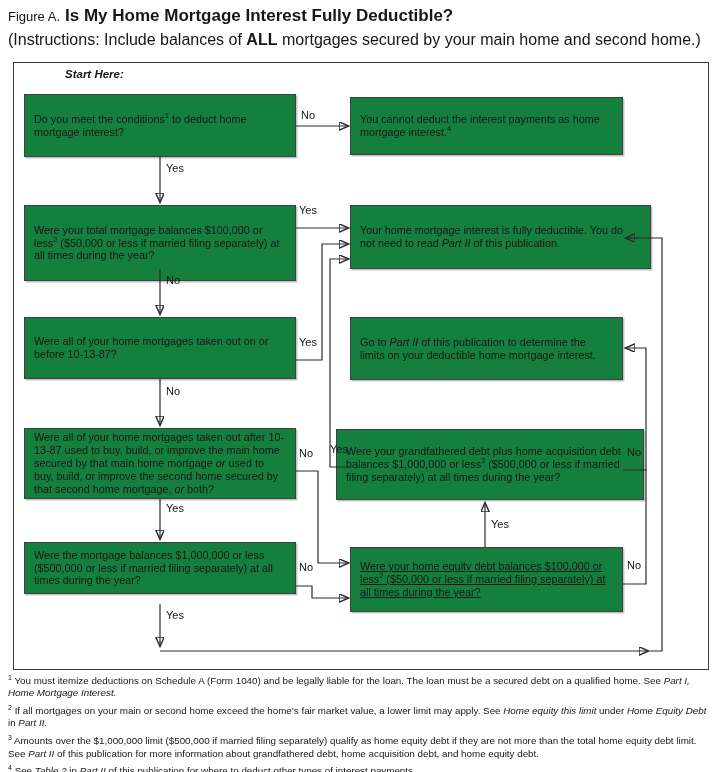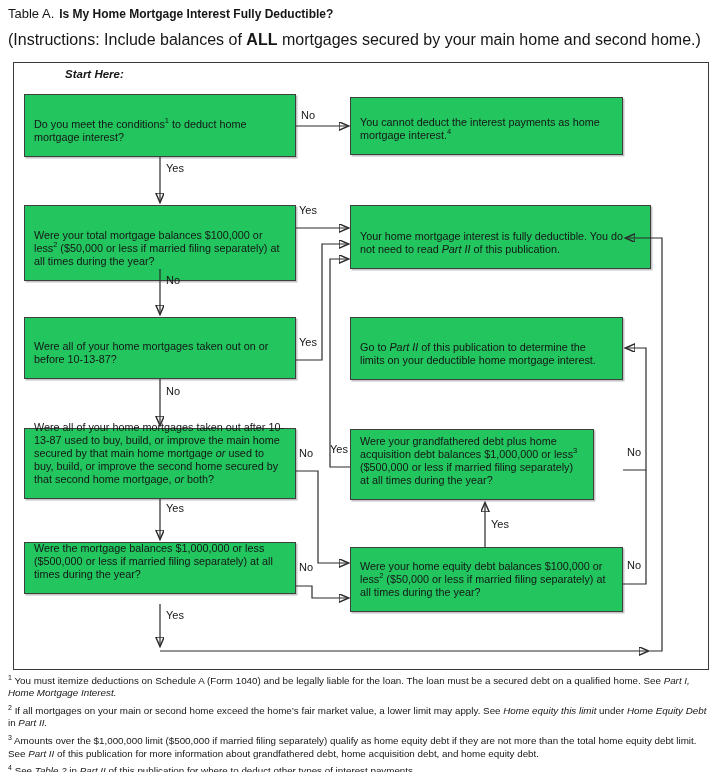--- a/index.html
+++ b/index.html
@@ -1,42 +1,42 @@
 <!DOCTYPE html>
 <html><head>
 <meta charset="utf-8">
 <style>
   html,body{margin:0;padding:0;background:#fff;}
   body{width:720px;height:772px;position:relative;font-family:"Liberation Sans",sans-serif;color:#161616;overflow:hidden;}
 
   
   .figure-title{position:absolute;left:8px;top:6px;font-size:13px;white-space:nowrap;}
   .fig-label{font-weight:400;}
-  .fig-name{font-weight:700;font-size:12px;margin-left:5px;}
+  .fig-name{font-weight:700;font-size:17px;margin-left:5px;}
   .instructions{position:absolute;left:8px;top:31px;font-size:16px;white-space:nowrap;}
 
   
   .chart-frame{position:absolute;left:13px;top:62px;width:694px;height:606px;border:1px solid #3a3a3a;background:#fff;}
   .start-here{position:absolute;left:65px;top:68px;font-weight:700;font-style:italic;font-size:11.5px;}
 
   
-  .fc-box{position:absolute;box-sizing:border-box;border:1px solid #3f3f3f;background:#22c55e;
-          box-shadow:1.5px 1.5px 0 0 #c4c4c4;display:flex;align-items:flex-end;
+  .fc-box{position:absolute;box-sizing:border-box;border:1px solid #3f3f3f;background:#15803d;
+          box-shadow:1.5px 1.5px 0 0 #c4c4c4;display:flex;align-items:center;
           padding:12px 9px;font-size:10.8px;line-height:1.2;}
   .fc-box sup{font-size:7.5px;line-height:0;}
   #box-q1{left:24px;top:94px;width:272px;height:63px;}
   #box-r1{left:350px;top:97px;width:273px;height:58px;}
   #box-q2{left:24px;top:205px;width:272px;height:76px;}
   #box-r2{left:350px;top:205px;width:301px;height:64px;}
   #box-q3{left:24px;top:317px;width:272px;height:62px;}
   #box-r3{left:350px;top:317px;width:273px;height:63px;}
   #box-q4{left:24px;top:428px;width:272px;height:71px;}
-  #box-r4{left:350px;top:429px;width:244px;height:71px;}
+  #box-r4{left:336px;top:429px;width:308px;height:71px;}
   #box-q5{left:24px;top:542px;width:272px;height:52px;}
-  #box-r5{left:350px;top:547px;width:273px;height:65px;}
+  #box-r5{left:350px;top:547px;width:273px;height:65px;text-decoration:underline;}
 
   
   .fc-label{position:absolute;font-size:11px;white-space:nowrap;}
   #lbl-q1-yes{left:166px;top:162px;}
   #lbl-q1-no{left:301px;top:109px;}
   #lbl-q2-yes{left:299px;top:204px;}
   #lbl-q2-no{left:166px;top:274px;}
   #lbl-q3-yes{left:299px;top:336px;}
   #lbl-q3-no{left:166px;top:385px;}
   #lbl-q4-no{left:299px;top:447px;}
@@ -56,21 +56,21 @@
   .footnotes{position:absolute;left:8px;top:674px;width:706px;font-size:9.8px;line-height:1.24;}
   .footnote{margin-bottom:4.5px;}
   .footnote sup{font-size:7px;}
 </style>
 </head>
 <body>
 
 <div class="page">
 
   <div class="figure-title">
-    <span class="fig-label">Table A.</span><span class="fig-name">Is My Home Mortgage Interest Fully Deductible?</span>
+    <span class="fig-label">Figure A.</span><span class="fig-name">Is My Home Mortgage Interest Fully Deductible?</span>
   </div>
   <div class="instructions">(Instructions: Include balances of <b>ALL</b> mortgages secured by your main home and second home.)</div>
 
   <div class="chart-frame"></div>
   <div class="start-here">Start Here:</div>
 
   <div class="fc-box" id="box-q1">
     <span>Do you meet the conditions<sup>1</sup> to deduct home mortgage interest?</span>
   </div>
   <div class="fc-box" id="box-r1">

